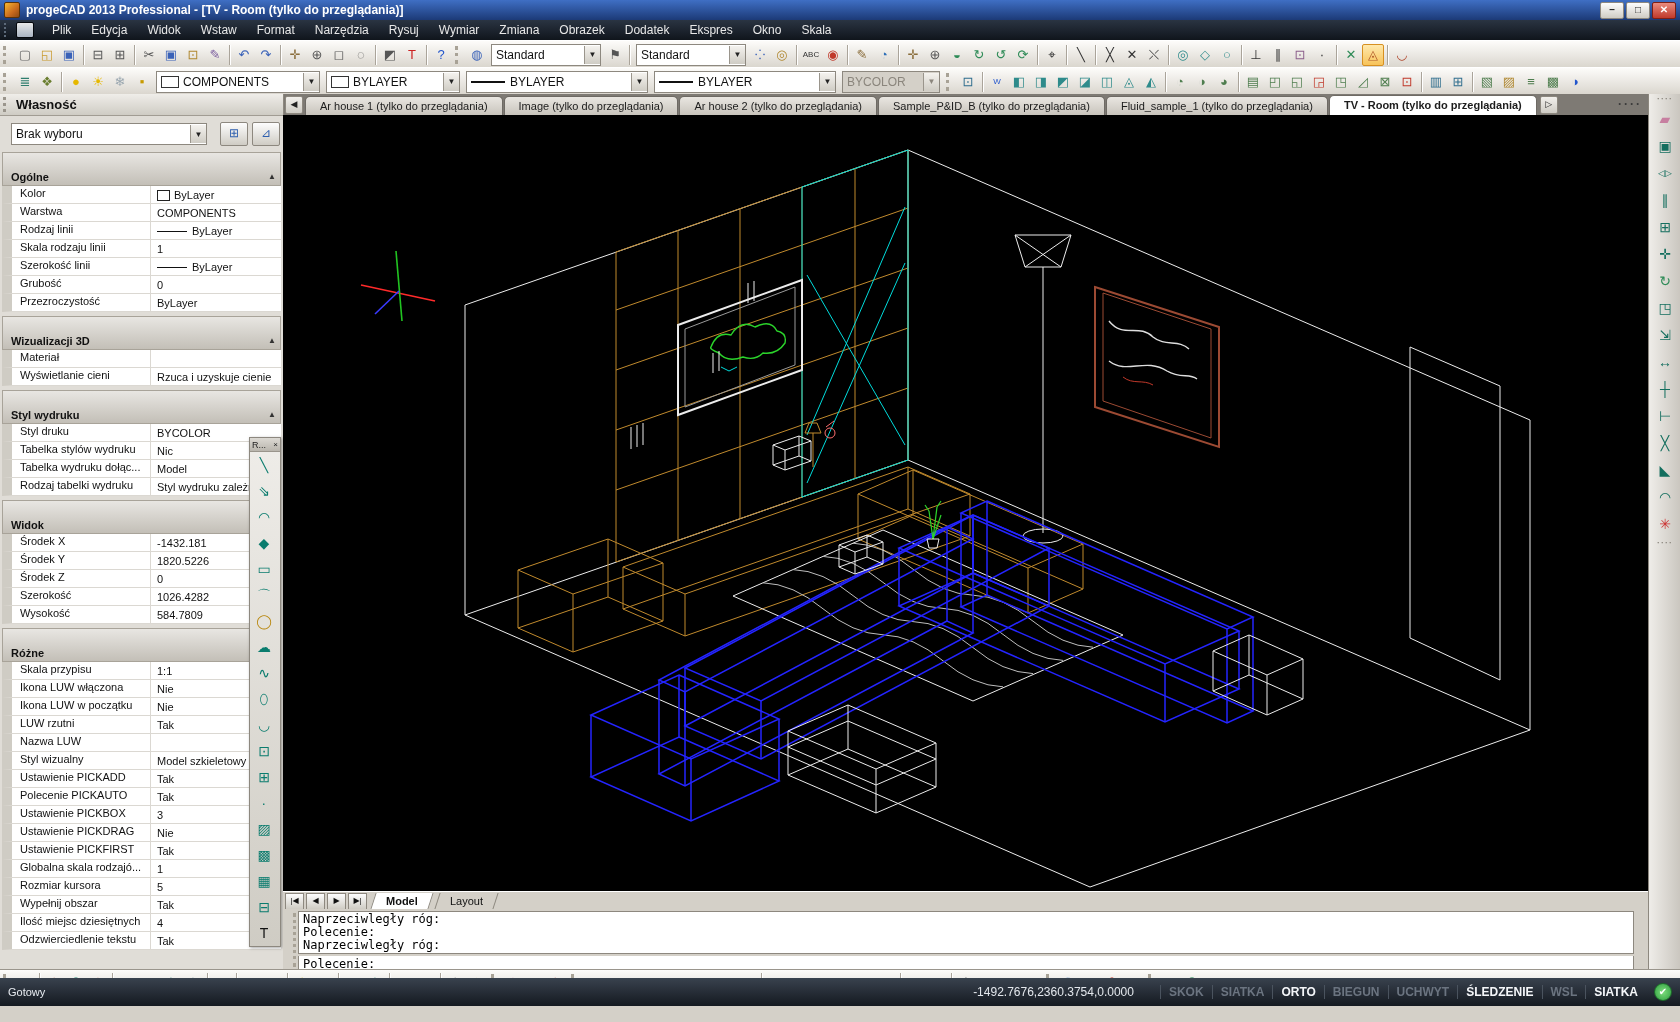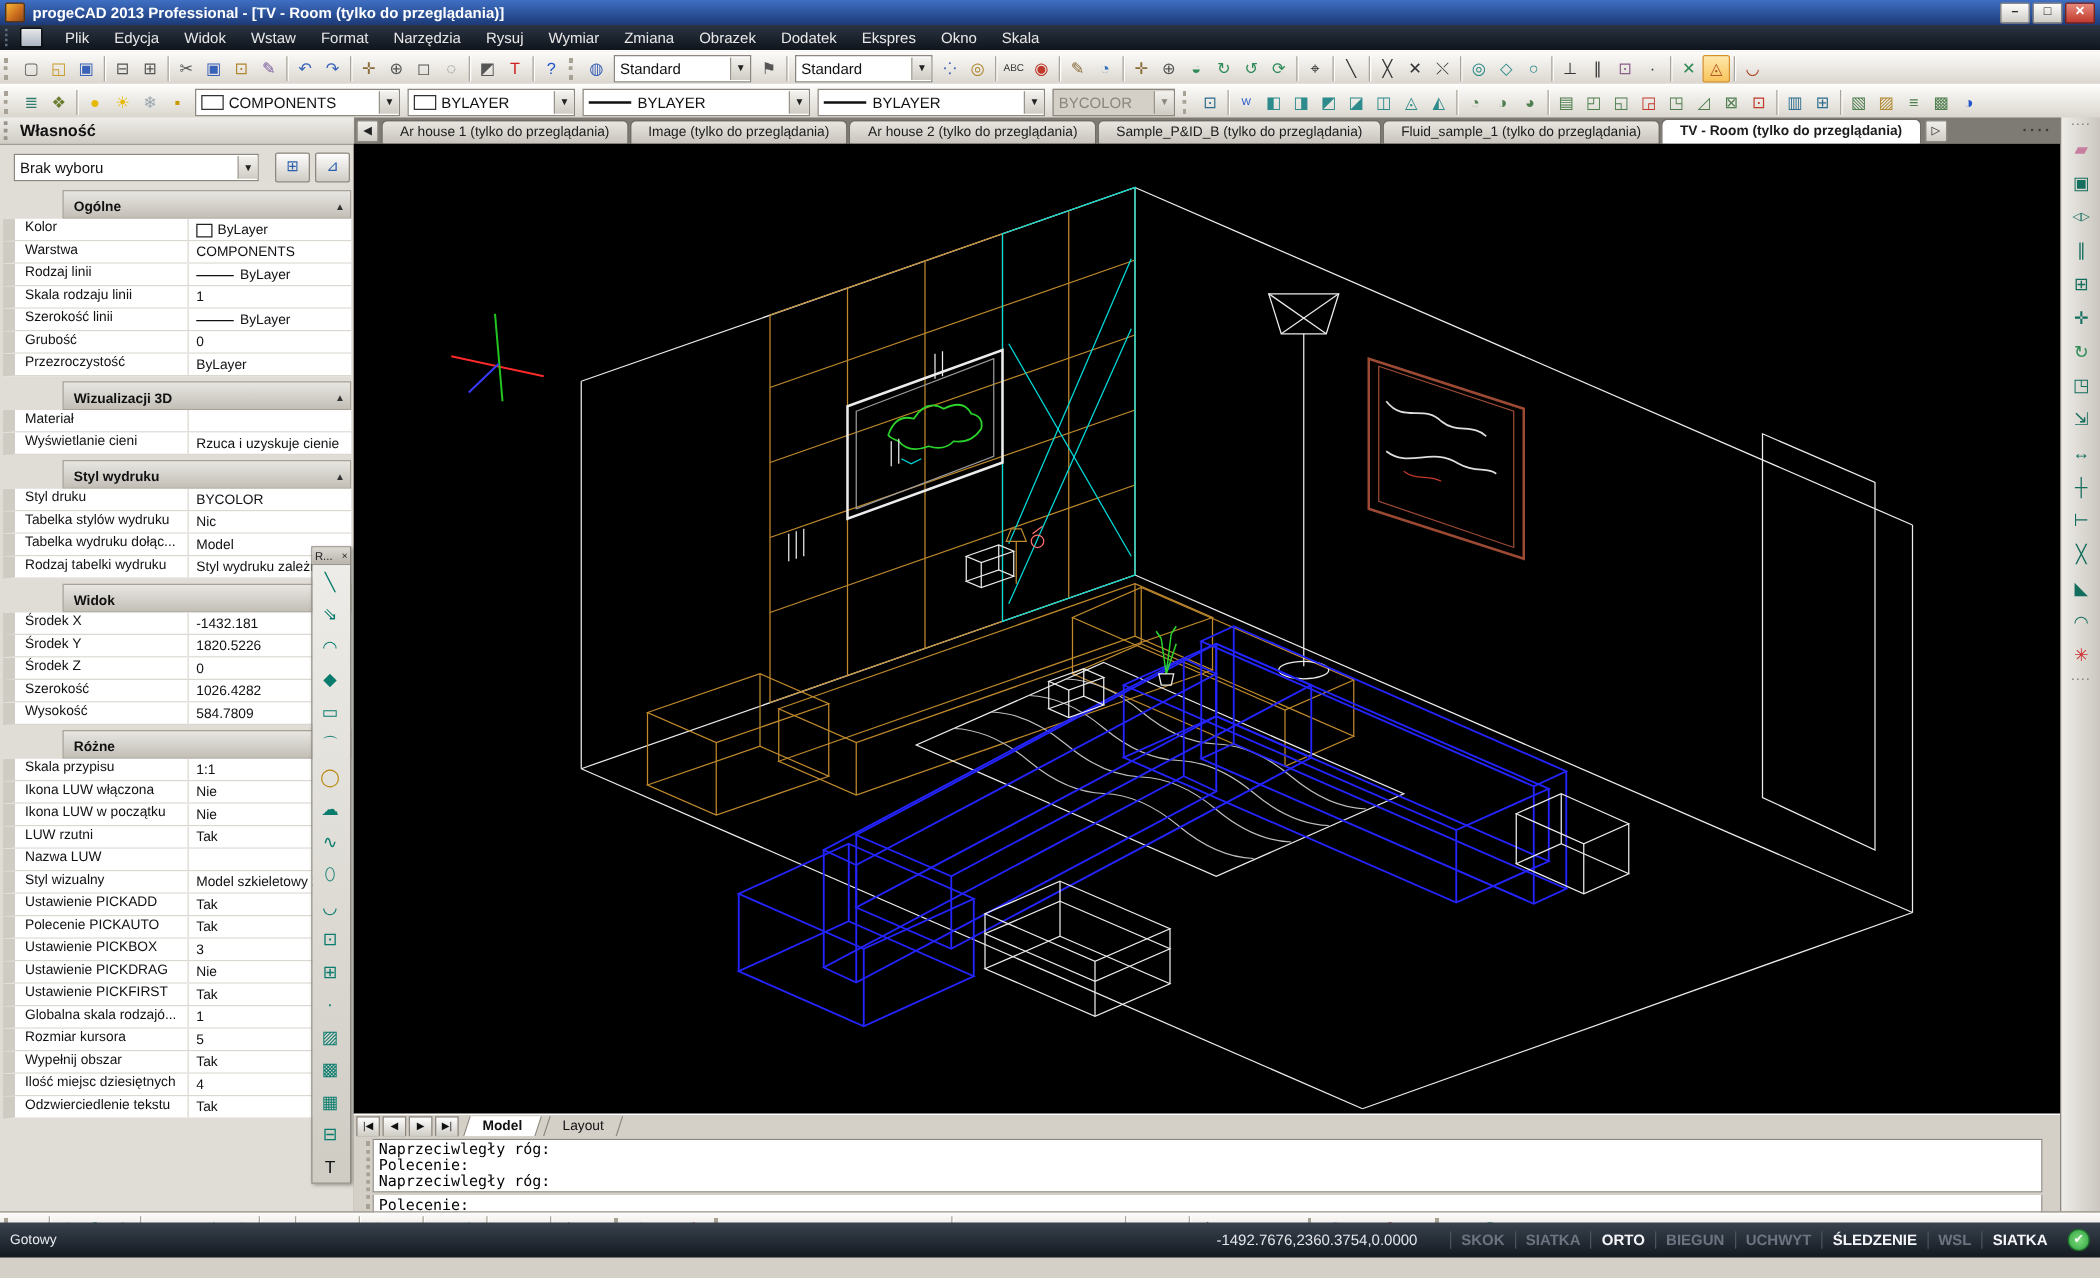--- a/index.html
+++ b/index.html
@@ -56,21 +56,21 @@
     border-right:1px solid #8d887f;}
   #prop-header{height:21px;background:linear-gradient(#efede9,#cfccc4);border-bottom:1px solid #a19c93;
     display:flex;align-items:center;font-weight:bold;font-size:13px;color:#111;}
   #prop-header .hgrip{width:4px;height:15px;margin:0 6px 0 3px;border-left:3px dotted #9a958c;}
   #prop-combo-row{display:flex;align-items:center;padding:6px 4px 6px 8px;gap:4px;}
   #sel-combo{flex:0 0 190px;}
   .mini-btn{width:26px;height:22px;background:linear-gradient(#fdfdfd,#cfccc4);border:1px solid #8d887f;
     border-radius:2px;text-align:center;line-height:20px;font-size:12px;color:#2e5fae;}
   .psection{margin:0 2px 4px 2px;}
   .psec-hdr{height:17px;background:linear-gradient(#e8e6e2,#c3bfb7);border:1px solid #a8a399;
-    display:flex;align-items:center;font-weight:bold;font-size:11px;padding:4px 4px 0 8px;color:#111;margin-left:48px;}
+    display:flex;align-items:center;font-weight:bold;font-size:11px;padding:15px 4px 0 8px;color:#111;}
   .psec-hdr .arr{margin-left:auto;font-size:8px;color:#333;}
   .prow{display:flex;height:17px;background:#fff;border-bottom:1px solid #dbd8d2;
     border-left:10px solid #cfccc4;font-size:11px;}
   .plabel{flex:0 0 128px;padding:1px 2px 0 8px;color:#111;overflow:hidden;white-space:nowrap;
     border-right:1px solid #dbd8d2;}
   .pvalue{flex:1;padding:1px 2px 0 6px;color:#111;overflow:hidden;white-space:nowrap;display:flex;align-items:center;}
   .pvalue .sw{width:11px;height:9px;border:1px solid #222;background:#fff;margin-right:4px;flex:0 0 auto;}
   .pvalue .ln{width:30px;border-top:1px solid #111;margin-right:5px;flex:0 0 auto;}
   
   #draw-palette{position:absolute;left:249px;top:437px;width:30px;background:linear-gradient(#efede9,#cfccc4);

